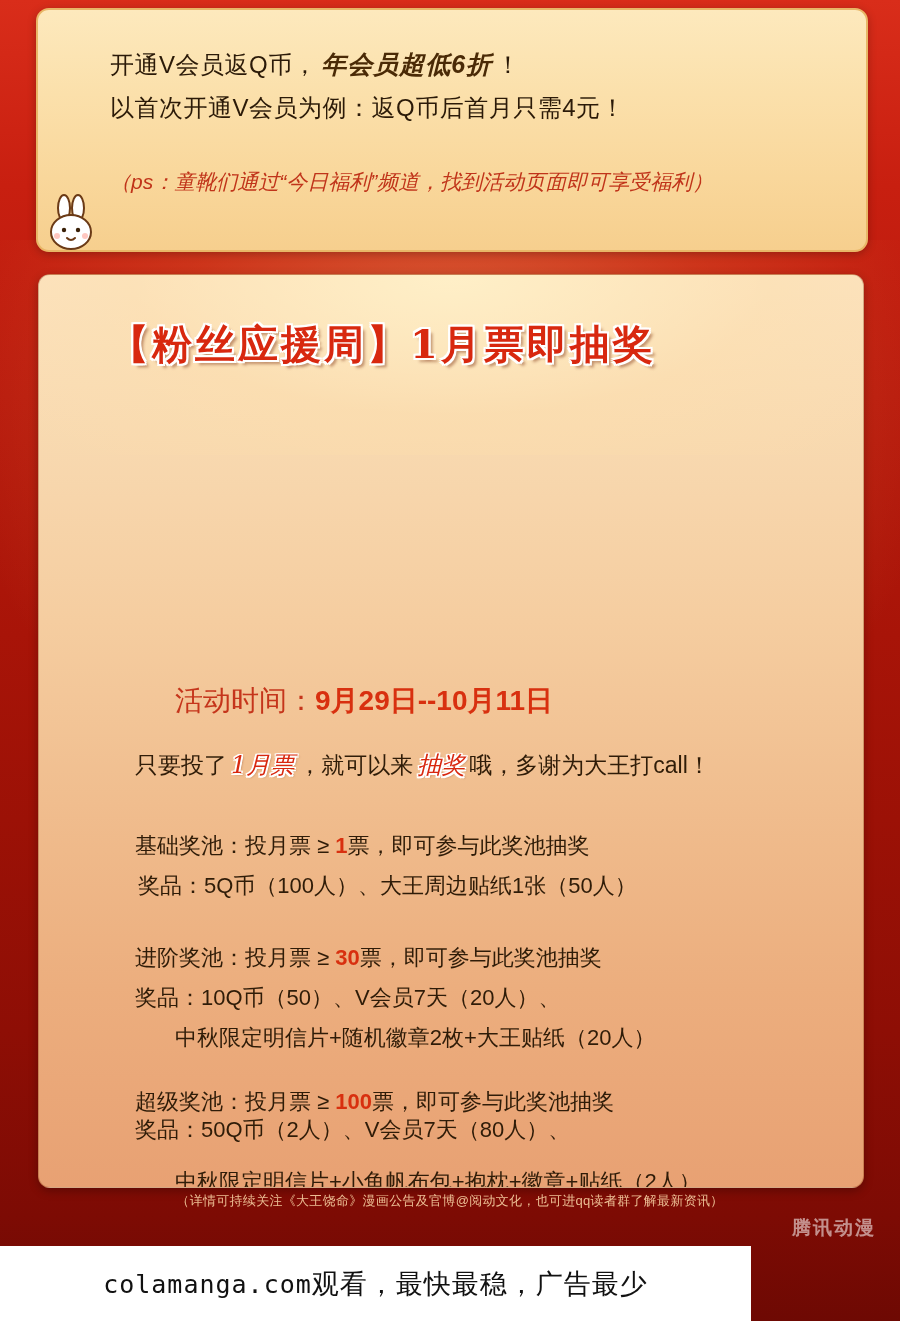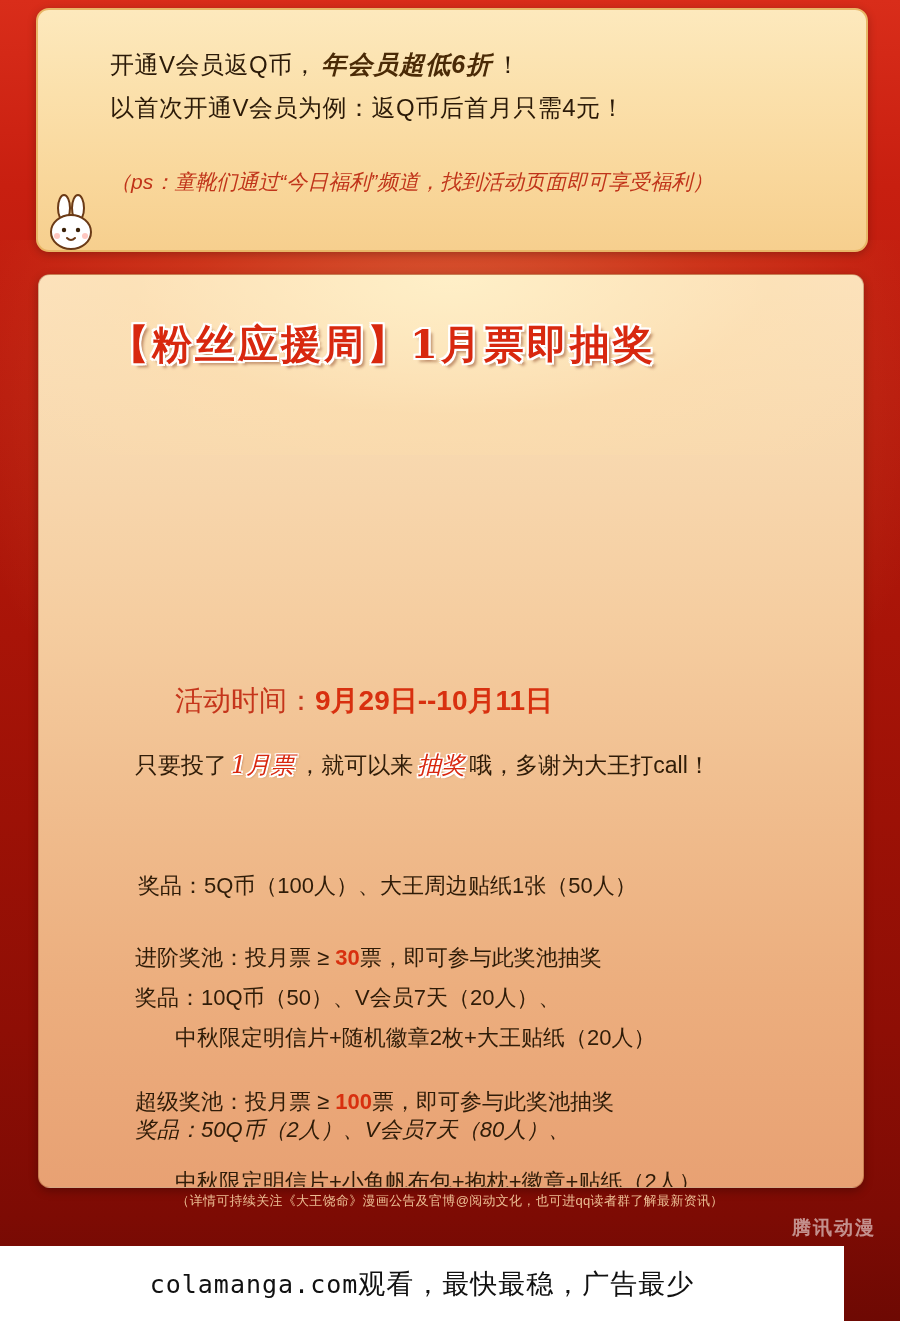--- a/index.html
+++ b/index.html
@@ -172,21 +172,21 @@
       1.5px 1.5px 0 #fff, -1.5px 1.5px 0 #fff, 1.5px -1.5px 0 #fff, -1.5px -1.5px 0 #fff,
       2px 2px 2px rgba(120,40,10,0.4);
   }
 
   .pool-1-l1 { left: 96px; top: 556px; }
   .pool-1-l2 { left: 99px; top: 596px; }
   .pool-2-l1 { left: 96px; top: 668px; }
   .pool-2-l2 { left: 96px; top: 708px; }
   .pool-2-l3 { left: 136px; top: 748px; }
   .pool-3-l1 { left: 96px; top: 812px; }
-  .pool-3-l2 { left: 96px; top: 840px; font-style: italic; }
+  .pool-3-l2 { left: 96px; top: 840px; }
   .pool-3-l3 { left: 136px; top: 892px; }
 
   
   .footer-note {
     position: absolute;
     left: 0;
     right: 0;
     top: 1192px;
     text-align: center;
     color: #f5cda0;
@@ -205,21 +205,21 @@
     color: rgba(255,255,255,0.55);
     letter-spacing: 2px;
     font-family: "DejaVu Serif", serif;
   }
 
   
   .bottom-strip {
     position: absolute;
     left: 0;
     bottom: 0;
-    width: 844px;
+    width: 751px;
     height: 75px;
     background: #ffffff;
     display: flex;
     align-items: center;
     justify-content: center;
   }
   .bottom-text {
     font-family: "DejaVu Serif", serif;
     font-size: 27px;
     color: #111111;
@@ -259,20 +259,23 @@
     <div class="title">【粉丝应援周】1月票即抽奖</div>
 
     <div class="body-text time-row">
       <span class="lbl-red">活动时间：</span><span class="num-red">9月29日--10月11日</span>
     </div>
 
     <div class="body-text vote-row">
       <span>只要投了</span><span class="stamp">1月票</span><span>，就可以来</span><span class="stamp">抽奖</span><span>哦，多谢为大王打call！</span>
     </div>
 
+    <div class="body-text pool-1-l1">
+      <span>基础奖池：投月票 ≥ </span><span class="num-red">1</span><span>票，即可参与此奖池抽奖</span>
+    </div>
     <div class="body-text pool-1-l2">奖品：5Q币（100人）、大王周边贴纸1张（50人）</div>
 
     <div class="body-text pool-2-l1">
       <span>进阶奖池：投月票 ≥ </span><span class="num-red">30</span><span>票，即可参与此奖池抽奖</span>
     </div>
     <div class="body-text pool-2-l2">奖品：10Q币（50）、V会员7天（20人）、</div>
     <div class="body-text pool-2-l3">中秋限定明信片+随机徽章2枚+大王贴纸（20人）</div>
 
     <div class="body-text pool-3-l1">
       <span>超级奖池：投月票 ≥ </span><span class="num-red">100</span><span>票，即可参与此奖池抽奖</span>

